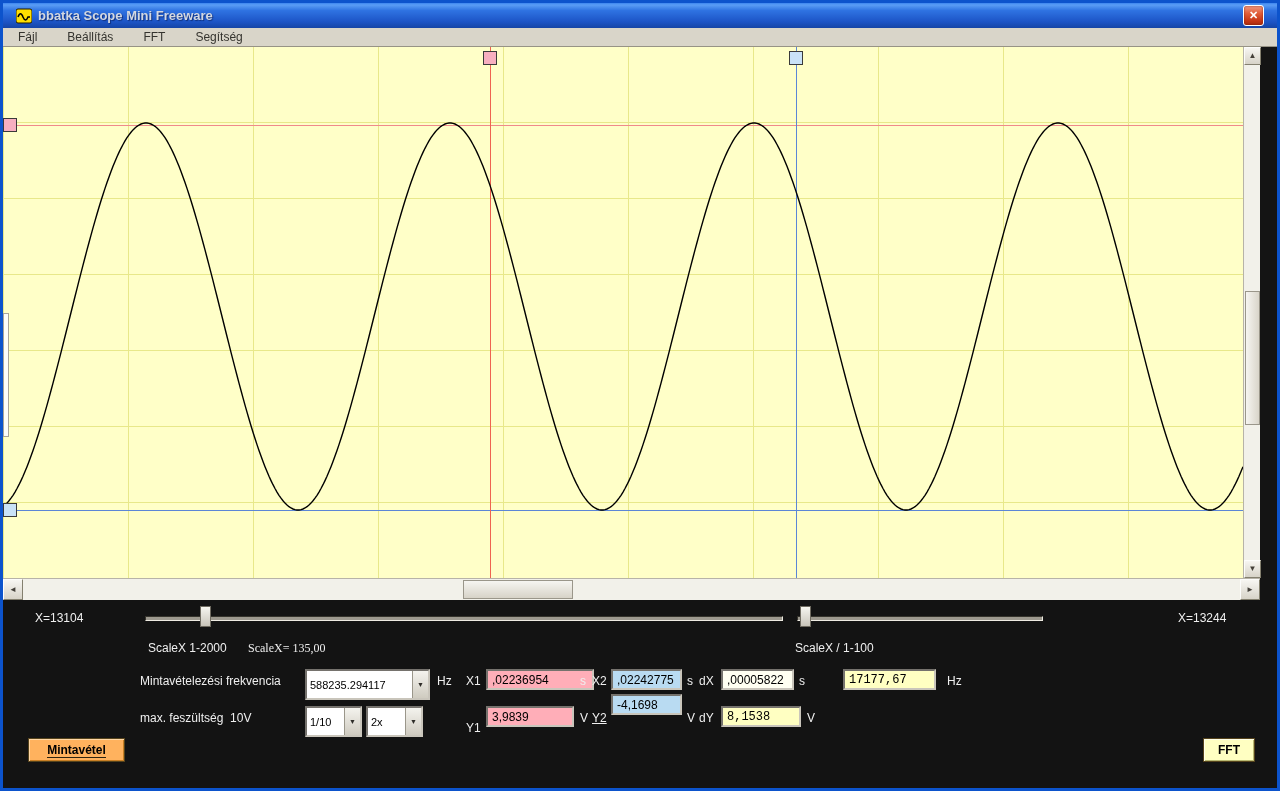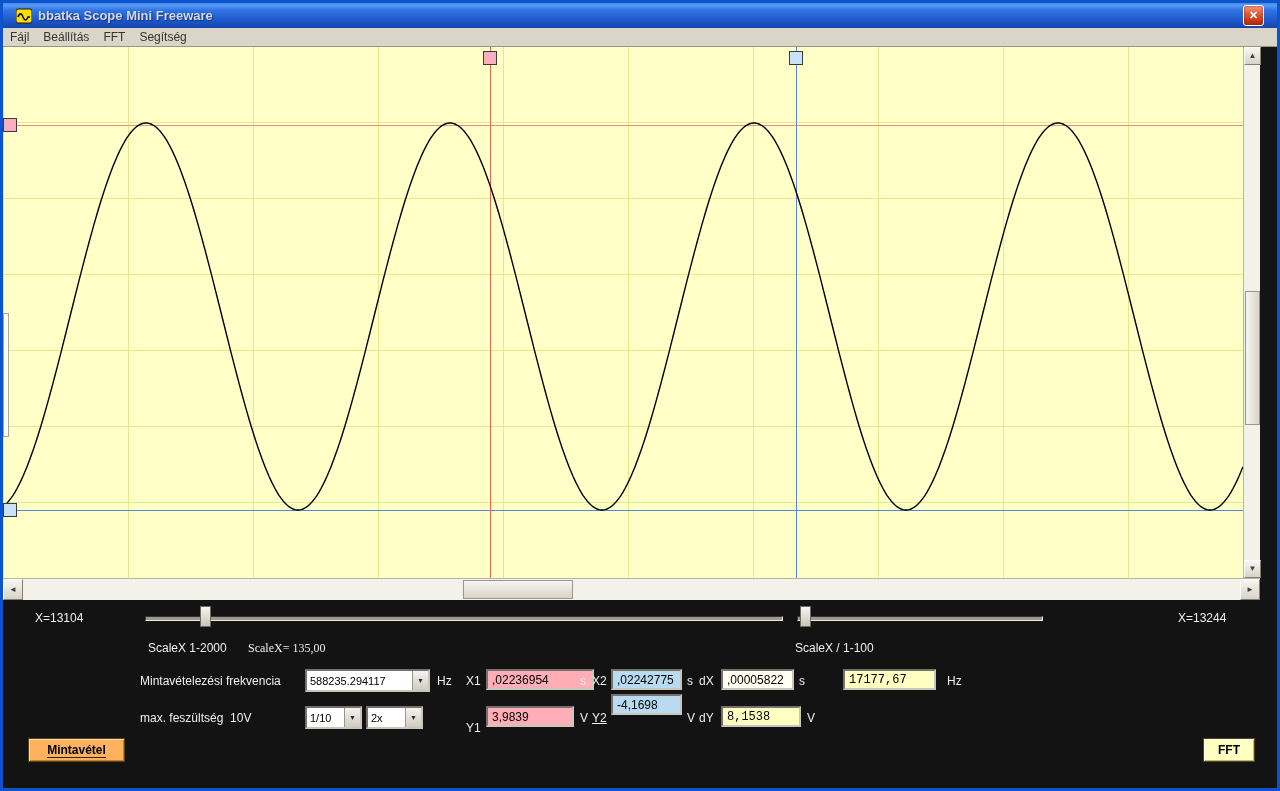--- a/index.html
+++ b/index.html
@@ -10,21 +10,21 @@
   .titlebar{position:absolute;left:3px;top:3px;right:3px;height:25px;display:flex;align-items:center;padding:0 13px;
     background:linear-gradient(180deg,#3c85ee 0%,#5a9df5 8%,#2f73e2 30%,#1c54c6 75%,#1545a6 100%);}
   .app-icon{width:16px;height:16px;display:inline-block;}
   .title-text{color:#d3d8e0;font-size:13px;font-weight:bold;margin-left:6px;flex:1;text-shadow:1px 1px 1px #10307e;}
   .close-btn{width:21px;height:21px;border-radius:3px;border:1px solid #fff;color:#fff;font-size:11px;font-weight:bold;
     display:flex;align-items:center;justify-content:center;
     background:linear-gradient(180deg,#f09a82 0%,#e15c37 40%,#c33414 80%,#a82c10 100%);box-shadow:inset 0 0 2px #7d1e08;}
   
   .menubar{position:absolute;left:3px;top:28px;right:3px;height:19px;background:#d9d5c9;border-bottom:1px solid #979385;
     display:flex;align-items:center;font-size:12px;color:#35342f;}
-  .menu-item{padding:2px 7px;}
+  .menu-item{padding:2px 15px;}
   
   .client{position:absolute;left:3px;top:47px;right:3px;bottom:3px;background:#141414;}
   .plot{position:absolute;left:0;top:0;width:1240px;height:531px;overflow:hidden;
     background-color:#ffffc8;
     background-size:125px 76px;background-position:0px 75px;}
   .plot svg{position:absolute;left:0;top:0;width:100%;height:100%;}
   .vcursor{position:absolute;top:0;bottom:0;width:1px;}
   .hcursor{position:absolute;left:0;right:0;height:1px;}
   .handle{position:absolute;width:14px;height:14px;border:1px solid #3a3a3a;}
   .left-thumb{position:absolute;left:0;top:266px;width:6px;height:124px;background:#fdfdfa;border:1px solid #a9a598;}
@@ -44,21 +44,21 @@
   
   .panel{position:absolute;left:0;top:553px;width:100%;height:188px;background:#131313;color:#efefef;font-size:12px;}
   .lbl{position:absolute;white-space:pre;}
   .tb-track{position:absolute;height:5px;background:#9d998f;border:1px solid;border-color:#35332c #eeebe2 #eeebe2 #35332c;}
   .tb-thumb{position:absolute;width:11px;height:21px;background:linear-gradient(180deg,#f6f5f0,#c9c5ba);border:1px solid #6e6a60;}
   .field{position:absolute;height:21px;border:2px inset #c9c5bb;display:flex;align-items:center;padding:0 4px;color:#000;white-space:nowrap;overflow:hidden;}
   .field.pink{background:#ffaeb8;}
   .field.blue{background:#b9dbf2;}
   .field.yellow{background:#ffffc2;font-family:Liberation Mono, monospace;}
   .field.white{background:#fffff2;}
-  .combo{position:absolute;height:23px;background:#fff;border:2px inset #c9c5bb;display:flex;align-items:stretch;}
+  .combo{position:absolute;height:31px;background:#fff;border:2px inset #c9c5bb;display:flex;align-items:stretch;}
   .combo .val{flex:1;display:flex;align-items:center;padding:0 3px;font-size:11px;color:#000;white-space:nowrap;overflow:hidden;}
   .combo .dd{width:16px;background:linear-gradient(180deg,#f4f3ee,#cfcbc0);border-left:1px solid #9a968a;
     display:flex;align-items:center;justify-content:center;font-size:7px;color:#2e2c28;}
   .btn{position:absolute;height:24px;display:flex;align-items:center;justify-content:center;font-weight:bold;font-size:12px;color:#000;
     border:1px solid #55431c;cursor:default;font-family:"Liberation Sans",sans-serif;}
   .btn.sample{background:#ffb25e;box-shadow:inset 1px 1px 0 #ffd8a6,inset -1px -1px 0 #c87f24;}
   .btn.sample span{border-bottom:1px solid #2e2410;}
   .btn.fft{background:#ffffc2;box-shadow:inset 1px 1px 0 #ffffe9,inset -1px -1px 0 #b9b972;}
 </style>
 </head>

